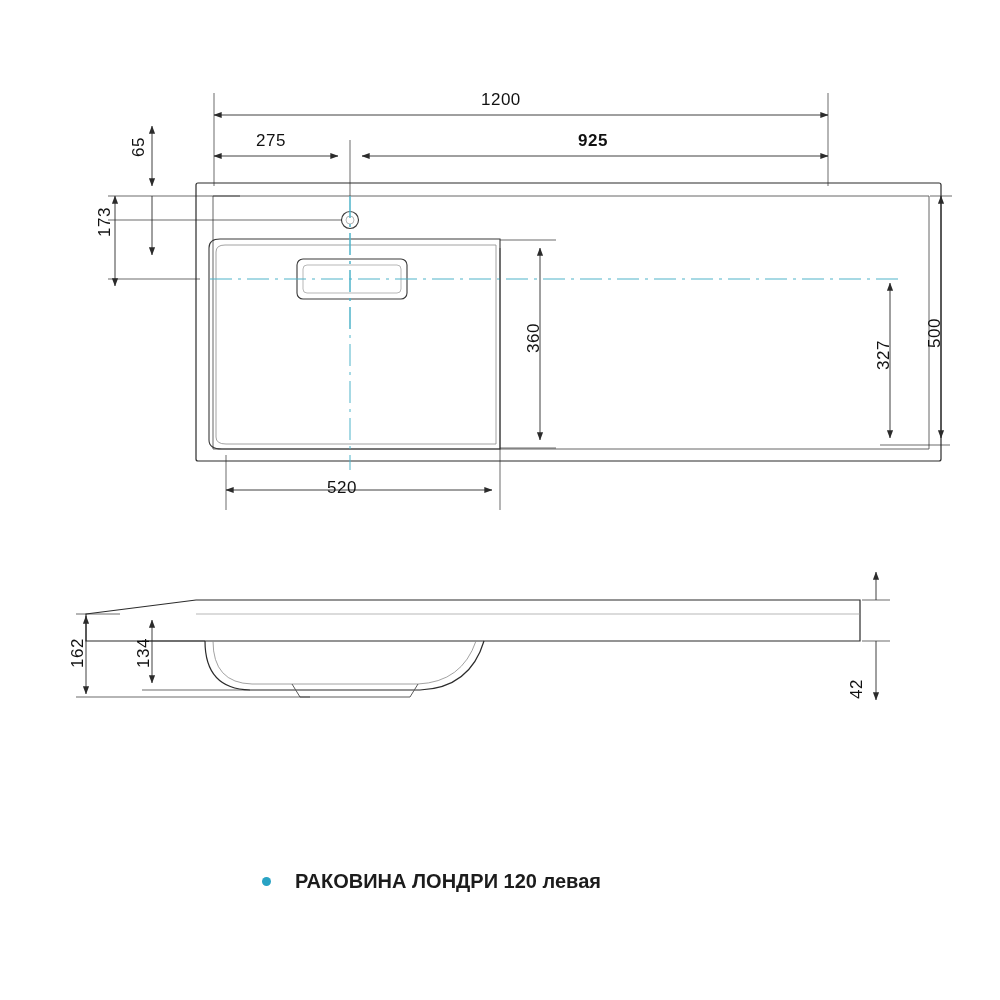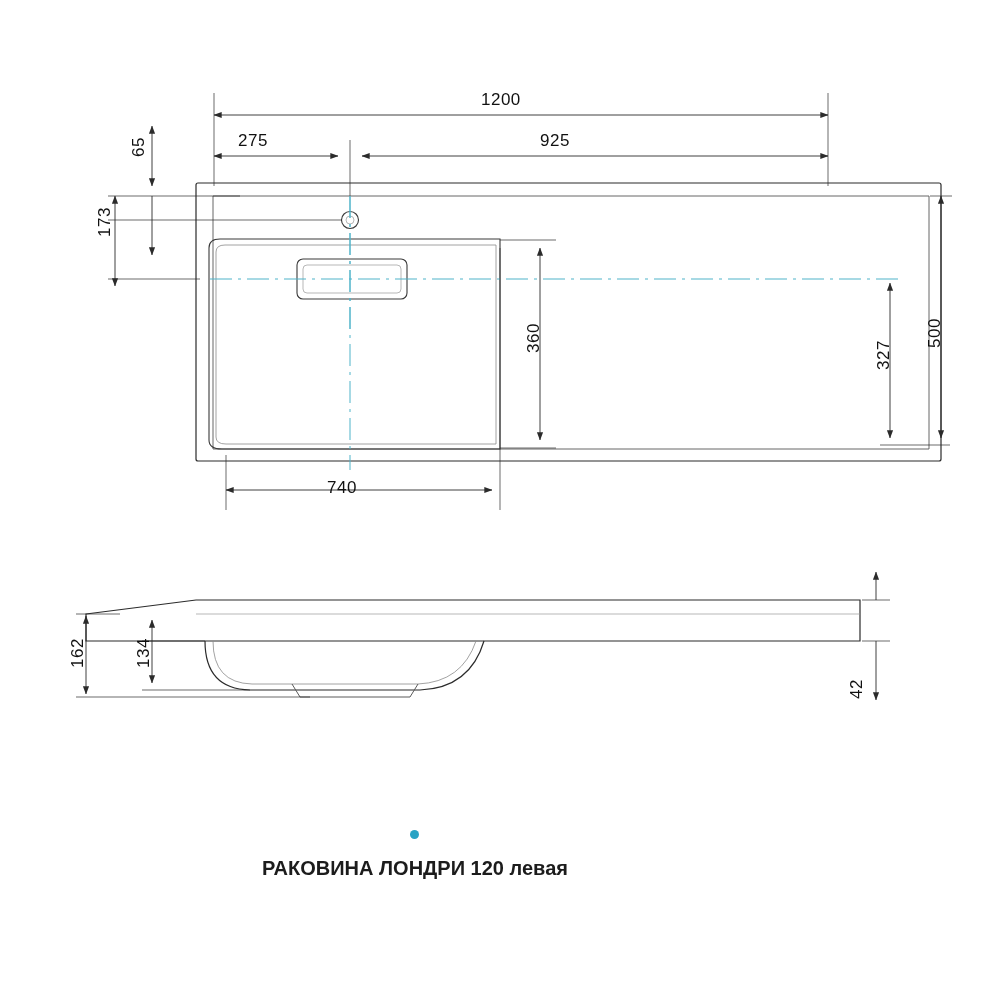--- a/index.html
+++ b/index.html
@@ -33,25 +33,24 @@
     letter-spacing: 0.5px;
     color: #111111;
     white-space: nowrap;
   }
   .dim-label.vert {
     transform-origin: center center;
   }
   .caption-row {
     position: absolute;
     left: 262px;
-    top: 830px;
+    top: 870px;
     display: flex;
     align-items: center;
-    gap: 18px;
-    flex-direction: column;
+    gap: 24px;
   }
   .caption-bullet {
     width: 9px;
     height: 9px;
     background: #29a3c4;
     border-radius: 50%;
     display: block;
   }
   .caption-text {
     font-family: "Liberation Sans", sans-serif;
@@ -152,31 +151,31 @@
       <line x1="142" y1="690" x2="250" y2="690" stroke-width="0.7"></line>
 
       <line x1="876" y1="572" x2="876" y2="600" marker-start="url(#arrStart)"></line>
       <line x1="876" y1="641" x2="876" y2="700" marker-end="url(#arrEnd)"></line>
       <line x1="862" y1="600" x2="890" y2="600" stroke-width="0.7"></line>
       <line x1="862" y1="641" x2="890" y2="641" stroke-width="0.7"></line>
     </g>
   </svg>
 
   <div class="dim-label" style="left:481px; top:90px;">1200</div>
-  <div class="dim-label" style="left:238px; top:131px;text-align:right;">275</div>
-  <div class="dim-label" style="left:540px; top:131px;">925</div>
+  <div class="dim-label" style="left:256px; top:131px;text-align:right;">275</div>
+  <div class="dim-label" style="left:578px; top:131px;font-weight:bold;">925</div>
 
   <div class="dim-label vert" style="left:129px; top:137px; transform:rotate(-90deg);">65</div>
   <div class="dim-label vert" style="left:90px; top:212px; transform:rotate(-90deg);">173</div>
 
   <div class="dim-label vert" style="left:519px; top:328px; transform:rotate(-90deg);">360</div>
   <div class="dim-label vert" style="left:869px; top:345px; transform:rotate(-90deg);">327</div>
   <div class="dim-label vert" style="left:920px; top:323px; transform:rotate(-90deg);">500</div>
 
-  <div class="dim-label" style="left:327px; top:478px;">740</div>
+  <div class="dim-label" style="left:327px; top:478px;">520</div>
 
   <div class="dim-label vert" style="left:63px; top:643px; transform:rotate(-90deg);">162</div>
   <div class="dim-label vert" style="left:129px; top:643px; transform:rotate(-90deg);">134</div>
   <div class="dim-label vert" style="left:847px; top:679px; transform:rotate(-90deg);">42</div>
 
   <div class="caption-row">
     <span class="caption-bullet"></span>
     <span class="caption-text">РАКОВИНА ЛОНДРИ 120 левая</span>
   </div>
 

